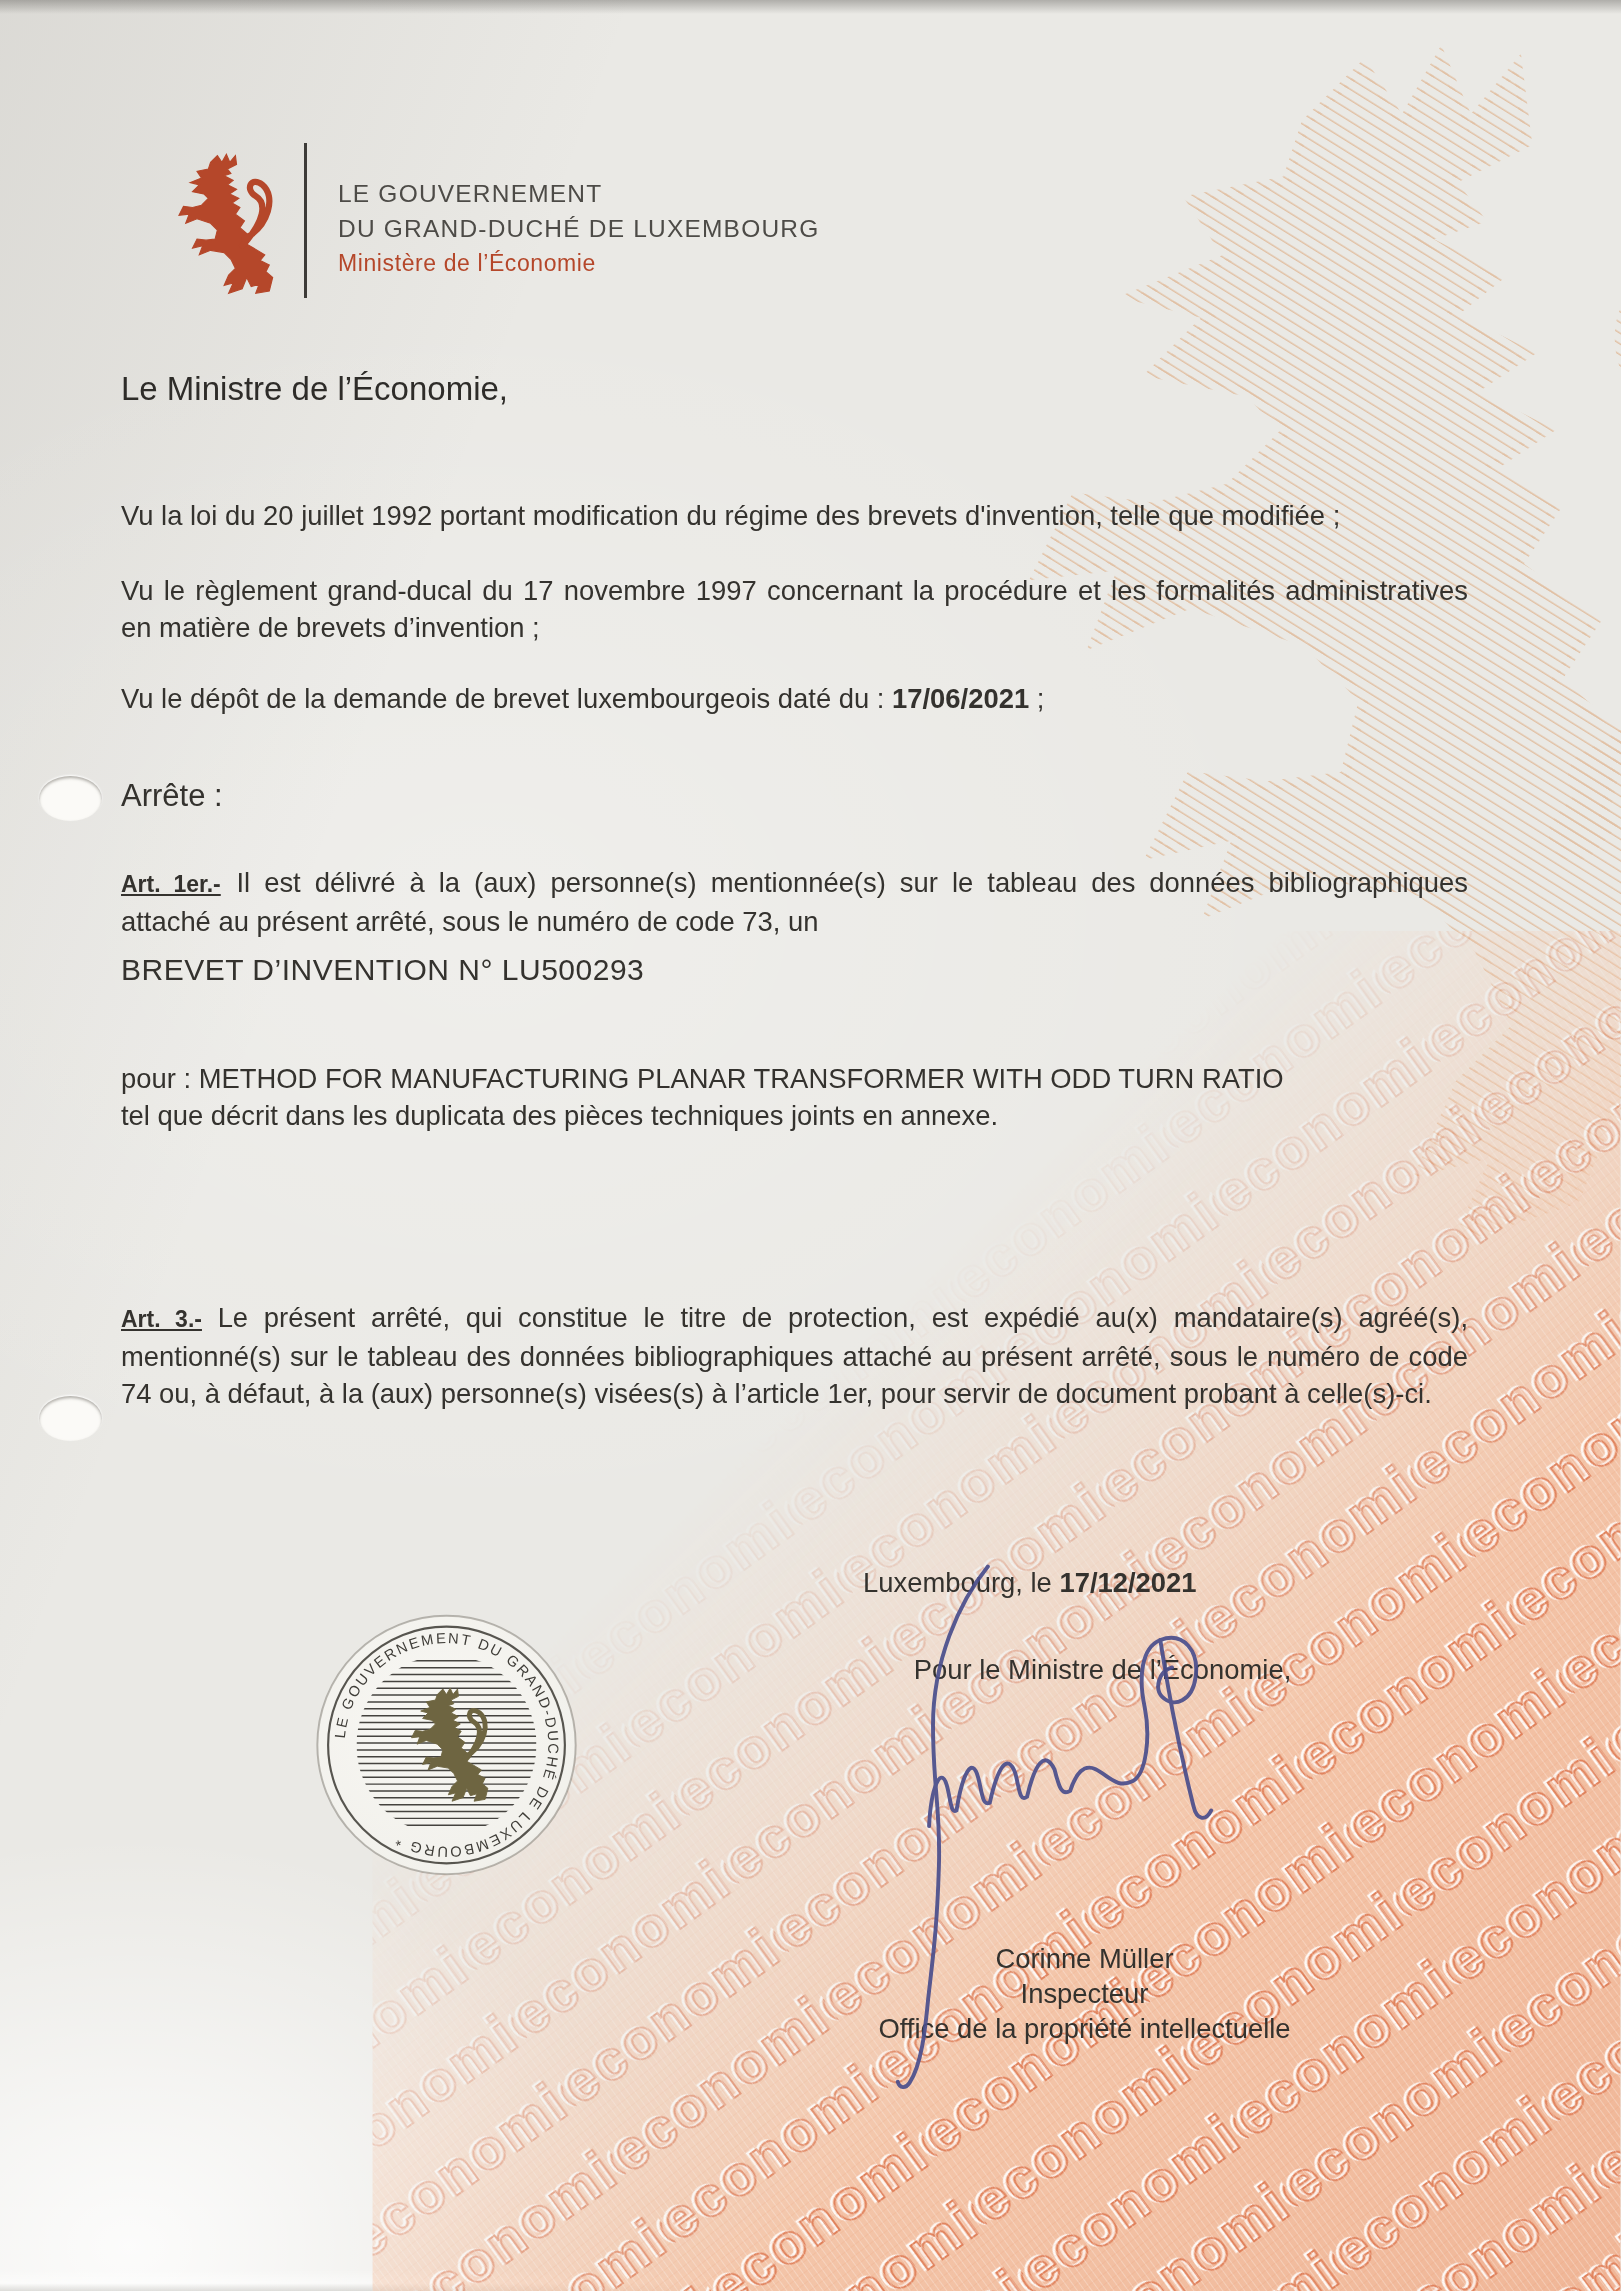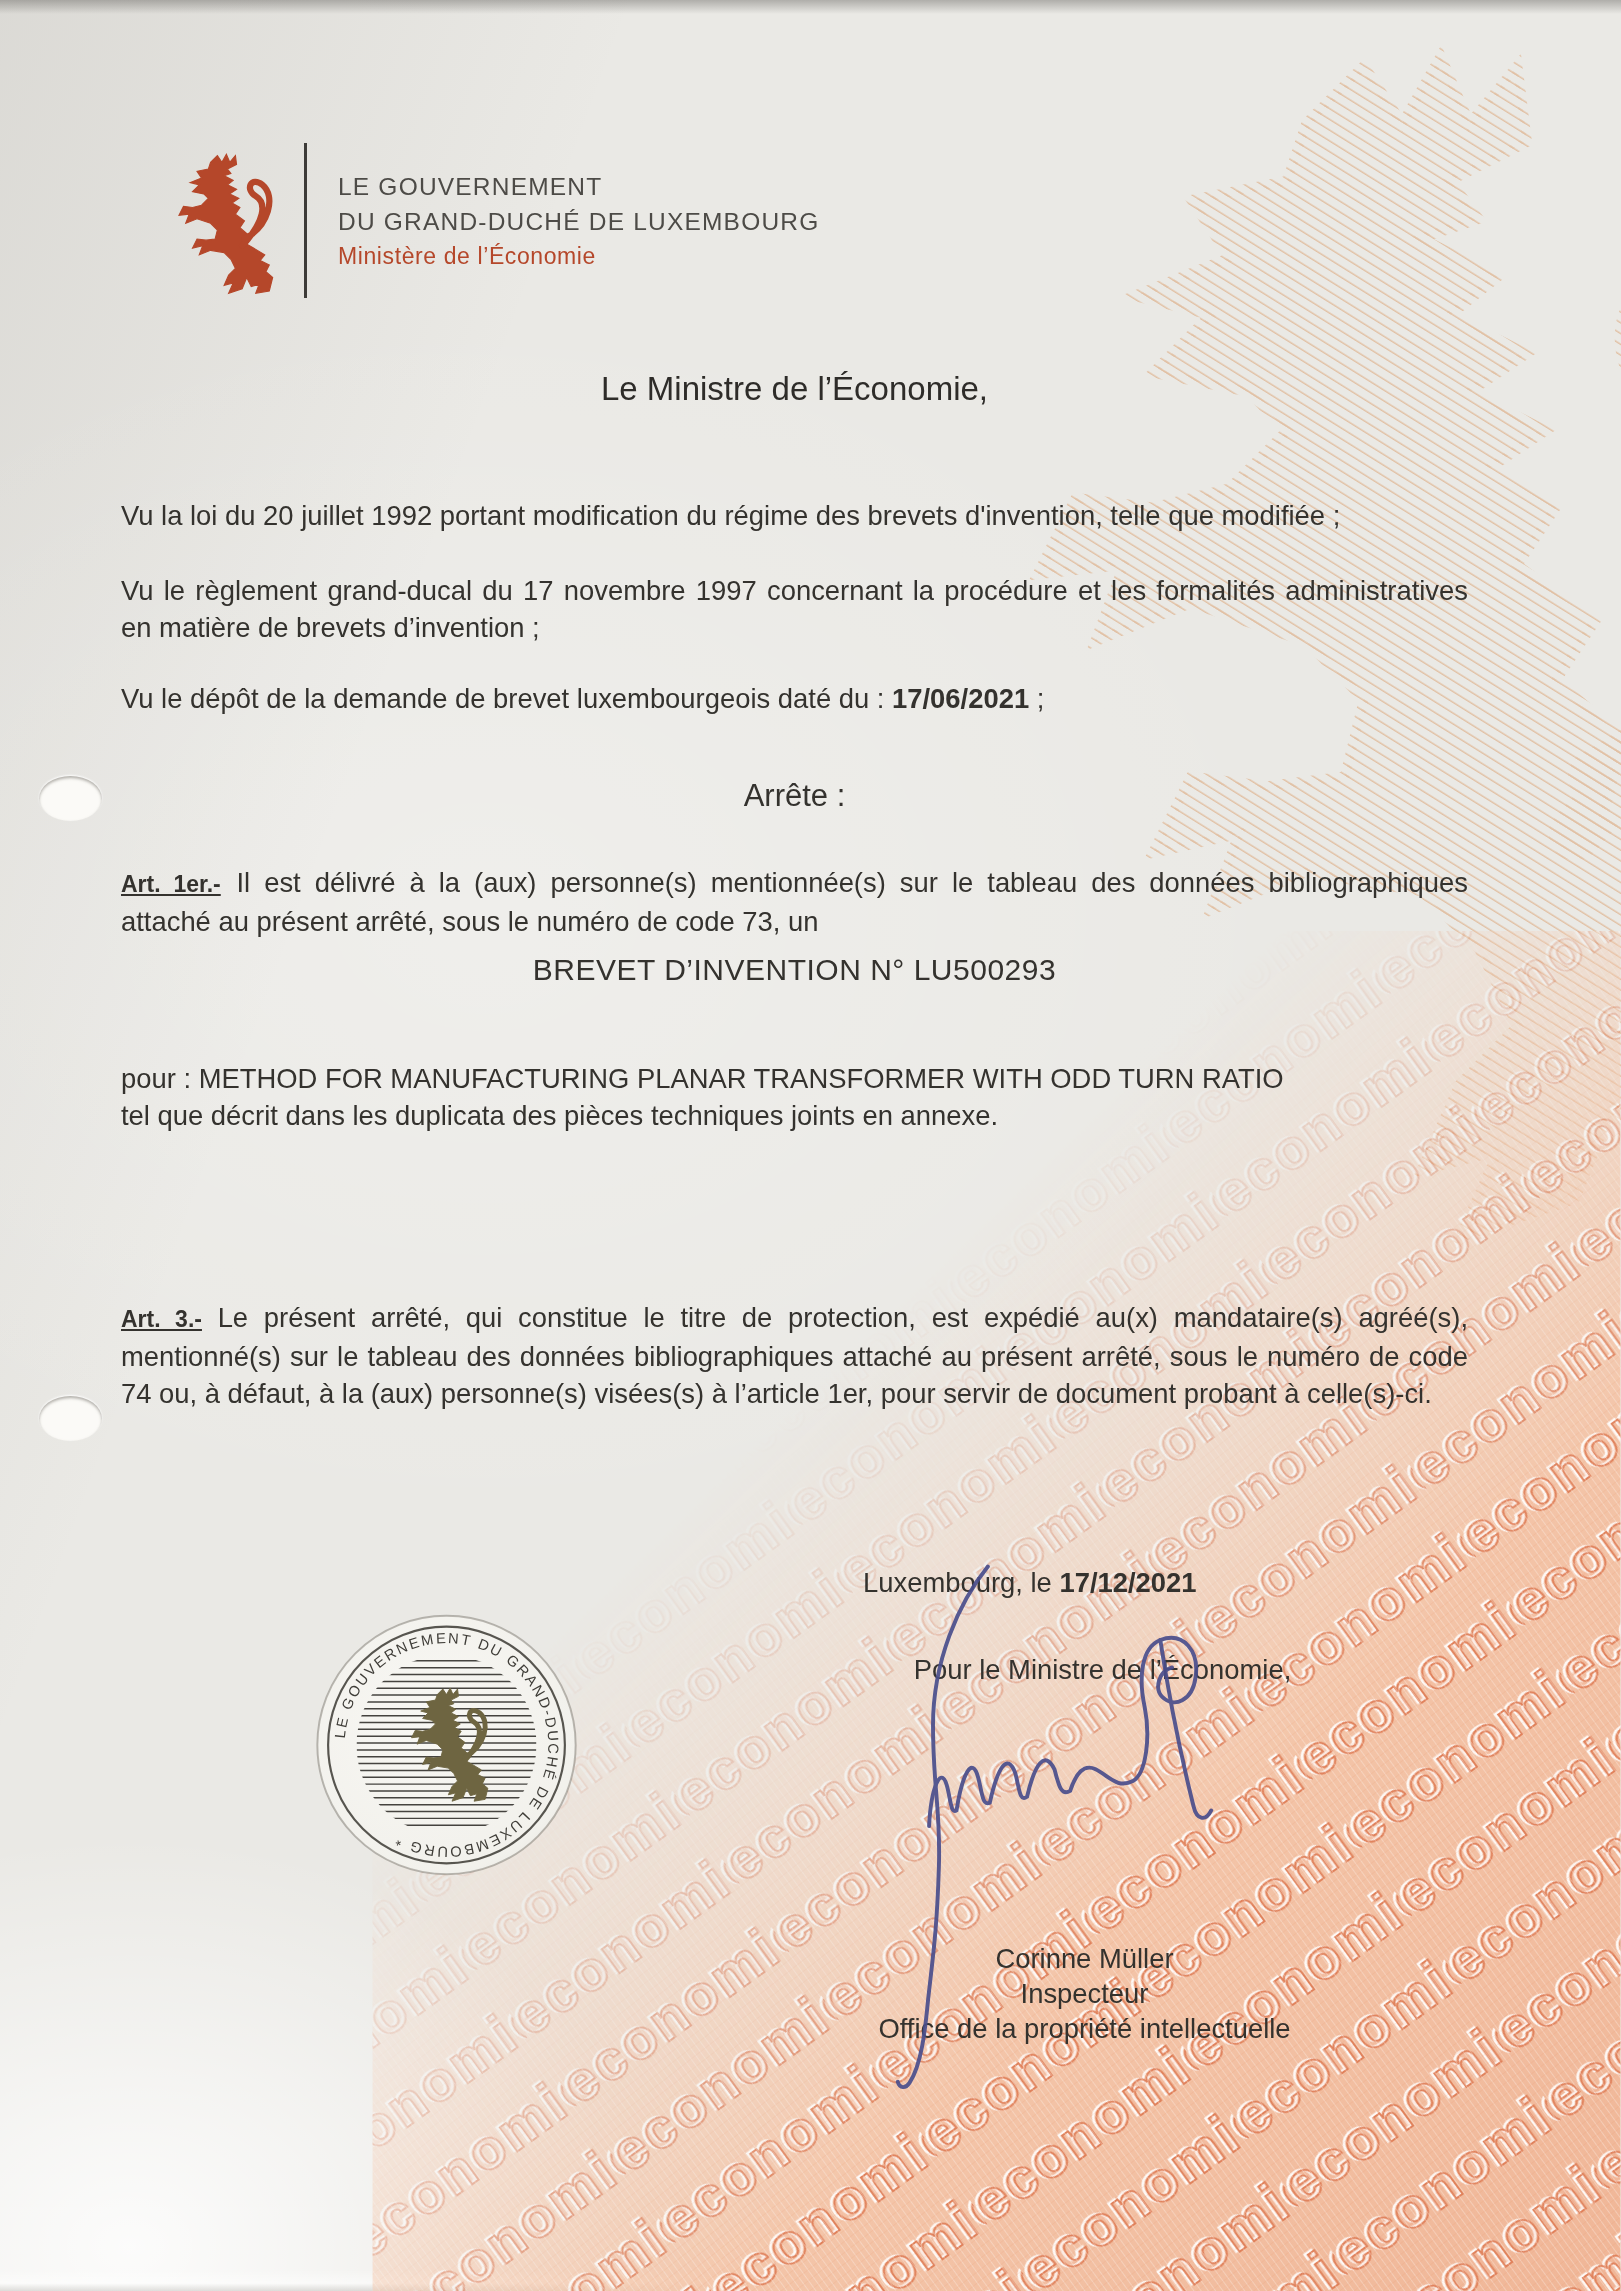--- a/index.html
+++ b/index.html
@@ -27,28 +27,28 @@
   .punch-hole{position:absolute;left:39px;width:63px;height:45px;border-radius:50%;
     background:#fbfaf7;box-shadow:0 2px 2.9px rgba(120,116,110,.55) inset, 0 -1px 2px rgba(255,255,255,.9);
     z-index:2;}
   #hole-top{top:776px;}
   #hole-bottom{top:1396px;}
 
   
   .gov-logo{position:absolute;left:157px;top:135px;z-index:3;}
   .logo-lion{position:absolute;left:7.8px;top:15.7px;}
   .logo-divider{position:absolute;left:147px;top:7.8px;width:2.9px;height:155px;background:#3d3b38;}
-  .logo-text{position:absolute;left:181px;top:34px;white-space:nowrap;}
+  .logo-text{position:absolute;left:181px;top:41px;white-space:nowrap;}
   .logo-text .l1,.logo-text .l2{font-size:24.5px;letter-spacing:1.2px;color:#4d4b47;line-height:35px;}
   .logo-text .l3{font-size:23px;letter-spacing:0.6px;color:#b5472a;line-height:35px;}
 
   
   .tblock{position:absolute;left:121px;width:1347px;font-size:27.4px;line-height:37px;z-index:3;}
   .just{text-align:justify;}
-  .center{text-align:center;}
+  .center{}
   .doc-title{top:370px;font-size:33px;color:#2e2c29;}
   .p-recital-1{top:470px;}
   .p-recital-2{top:545px;}
   .p-deposit{top:653px;}
   .h-arrete{top:737px;font-size:31px;margin-top:40px;}
   .p-art1{top:837px;}
   .h-patent{top:951px;font-size:30px;font-weight:normal;letter-spacing:0.5px;}
   .p-pour{top:1033px;}
   .p-art2{top:1147px;}
   .p-art3{top:1272px;}

